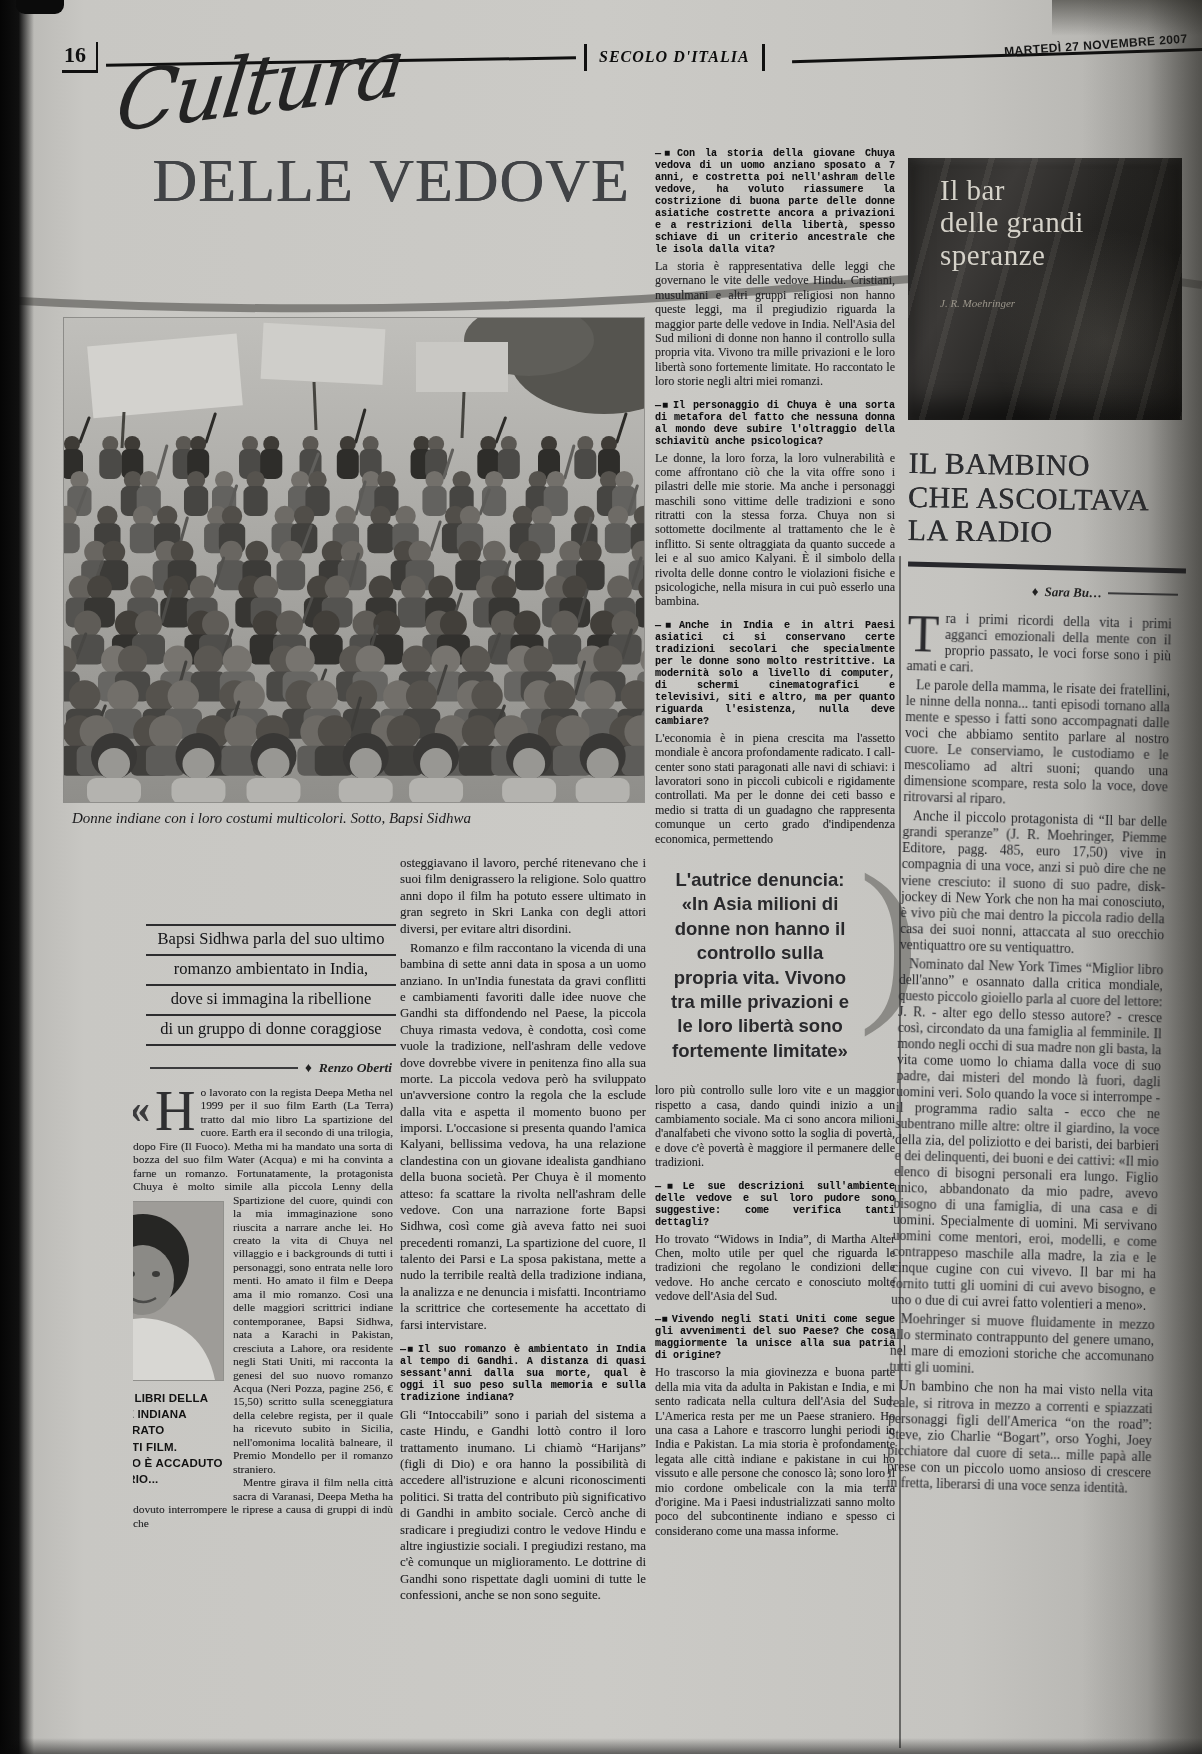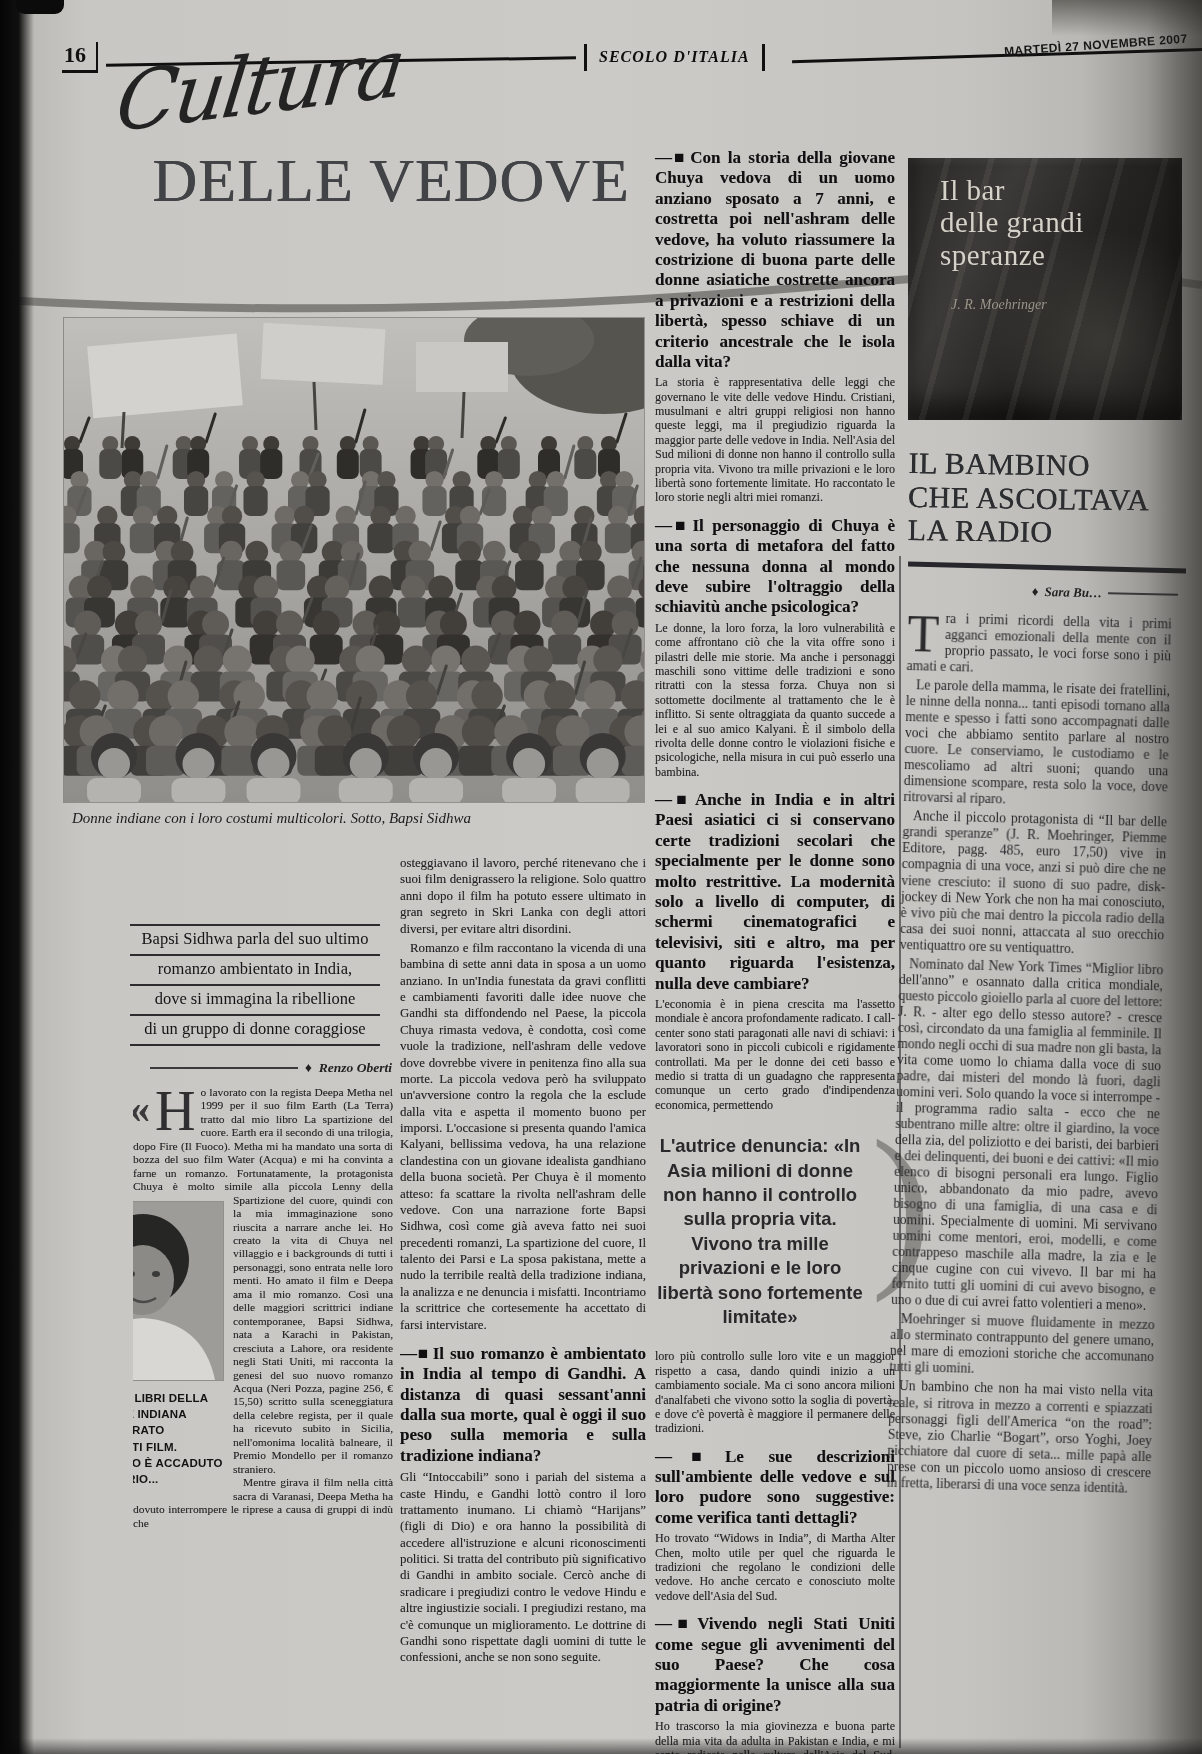--- a/index.html
+++ b/index.html
@@ -36,21 +36,21 @@
     text-shadow:.5px 0 0 #414346;}
   .headline .l1{font-size:62px;letter-spacing:3px;}
   .headline .l2{font-size:62px;letter-spacing:1px;}
 
   
   .photo{position:absolute;left:64px;top:318px;width:580px;height:484px;background:#a6a5a1;box-shadow:0 0 0 1px rgba(60,60,58,.4);}
   .photo svg{display:block;width:100%;height:100%;}
   .photo-caption{position:absolute;left:72px;top:810px;width:572px;font-style:italic;font-size:15px;color:#1b1b1d;}
 
   
-  .standfirst{position:absolute;left:130px;top:924px;width:250px;font-size:16.5px;color:#141417;text-align:center;line-height:1.15;}
+  .standfirst{position:absolute;left:146px;top:924px;width:250px;font-size:16.5px;color:#141417;text-align:center;line-height:1.15;}
   .standfirst div{border-top:2px solid #2d2d2f;padding:4px 0 5px;}
   .standfirst div:last-child{border-bottom:2px solid #2d2d2f;}
 
   .byline{position:absolute;left:150px;top:1060px;width:242px;display:flex;align-items:center;gap:7px;
     font-style:italic;font-weight:bold;font-size:13.5px;color:#222;}
   .byline .line{flex:1;height:2px;background:#3b3b3d;}
 
   
   .col{position:absolute;text-align:justify;color:#232326;text-shadow:.3px .3px .5px rgba(40,40,40,.32);}
   #col1{left:133px;top:1086px;width:260px;height:668px;font-size:11.4px;line-height:1.18;overflow:hidden;}
@@ -59,42 +59,42 @@
 
   .openq{float:left;font-size:42px;line-height:.75;margin:8px 5px 0 -4px;color:#3b3b3d;font-weight:bold;}
   .dcap{float:left;font-size:56px;line-height:.8;margin:3px 5px 0 0;color:#2f2f31;}
   .portrait-block{float:left;display:block;width:160px;margin:8px 10px 4px -70px;}
   .portrait-block svg{display:block;width:160px;height:178px;background:#9d9c98;box-shadow:0 0 0 1px rgba(60,60,58,.4);}
   .portrait-caption{margin-top:10px;font-family:"Liberation Sans","DejaVu Sans",sans-serif;font-weight:bold;
     font-size:11.5px;line-height:1.42;text-transform:uppercase;color:#121212;text-align:left;letter-spacing:.2px;text-shadow:none;}
   .body-p{margin:0 0 3px;text-indent:10px;}
   .body-p.noind{text-indent:0;}
 
-  .q{font-weight:bold;font-size:17px;line-height:1.2;margin:11px 0 3px;color:#101012;text-align:justify;}
+  .q{font-weight:bold;font-size:10px;line-height:1.2;margin:11px 0 3px;color:#101012;text-align:justify;font-family:Liberation Mono, monospace;}
   .q .mk{margin-right:4px;letter-spacing:-1px;}
   .a{margin:0;}
 
-  .pullquote{position:relative;margin:18px 0 16px;padding:4px 30px 4px 0;
+  .pullquote{position:relative;margin:18px 12px 16px;padding:4px 30px 4px 0;
     font-family:"Liberation Sans","DejaVu Sans",sans-serif;font-weight:bold;font-size:18.5px;line-height:1.32;
     text-align:center;color:#29292c;text-shadow:none;}
   .pullquote .paren{position:absolute;right:-36px;top:-16px;font-size:180px;line-height:1;font-weight:normal;
     color:#8b8a86;font-family:"Liberation Serif",serif;}
 
   .vrule{position:absolute;left:899px;top:556px;width:2px;height:1192px;background:rgba(28,28,28,.55);}
 
   
   #sidebar{position:absolute;left:908px;top:158px;width:284px;}
   .cover{position:relative;width:274px;height:262px;box-sizing:border-box;padding:16px 32px;
     background:linear-gradient(118deg,#2a2927 0%,#3c3a38 28%,#252422 55%,#151413 100%);
     box-shadow:inset 0 -18px 24px rgba(0,0,0,.55), inset 0 3px 8px rgba(255,255,255,.07);}
   .cover::after{content:"";position:absolute;inset:0;pointer-events:none;
     background:repeating-linear-gradient(105deg,transparent 0 36px,rgba(205,200,188,.08) 36px 42px),
                radial-gradient(circle at 72% 70%, rgba(218,212,196,.15), rgba(0,0,0,0) 42%);}
   .cover-title{font-size:29px;line-height:1.12;color:#d5d2c9;letter-spacing:.5px;white-space:pre-line;position:relative;z-index:1;}
-  .cover-author{margin-top:26px;font-style:italic;font-size:14px;color:#9a958a;position:relative;z-index:1;margin-left:11px;}
+  .cover-author{margin-top:26px;font-style:italic;font-size:11px;color:#9a958a;position:relative;z-index:1;}
   .sb-headline{margin-top:28px;width:278px;font-size:30px;line-height:1.12;color:#2d2e31;letter-spacing:.5px;
     white-space:pre-line;transform:rotate(.8deg);text-shadow:.4px 0 0 #2d2e31;}
   .sb-rule{margin-top:16px;width:278px;height:5px;background:#28282c;transform:rotate(1.4deg);}
   .sb-byline{margin-top:14px;width:270px;display:flex;align-items:center;gap:6px;justify-content:flex-end;
     font-style:italic;font-weight:bold;font-size:13px;color:#222;transform:rotate(1.2deg);}
   .sb-byline .line{width:70px;height:2px;background:#3c3c3e;}
   .sb-text{margin-top:10px;width:264px;font-size:13.6px;line-height:1.18;text-align:justify;color:#26262a;
     transform:rotate(1.4deg);transform-origin:left top;filter:blur(.24px);}
   .sb-text .dcap2{float:left;font-size:52px;line-height:.82;margin:3px 6px 0 0;color:#2b2b2e;}
   .sb-text p{margin:0 0 3px;text-indent:10px;}

